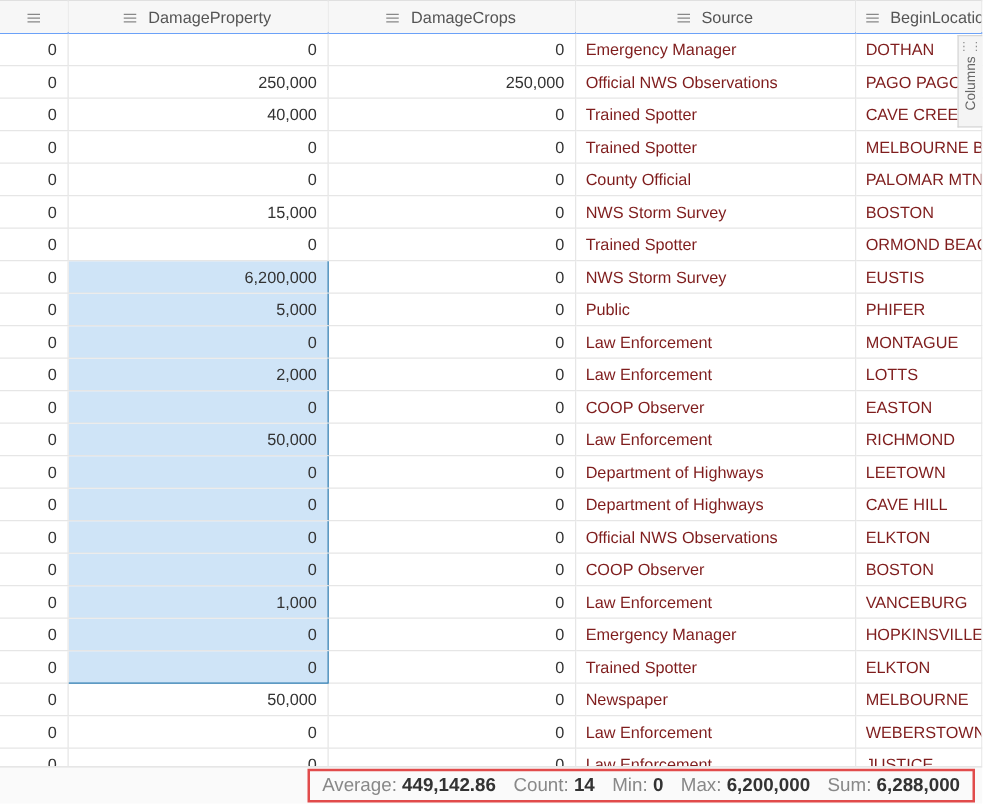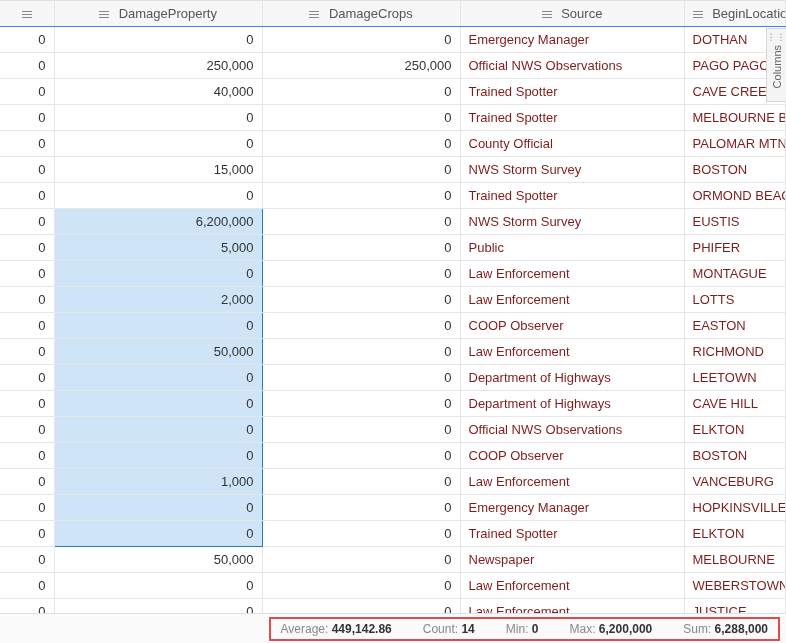--- a/index.html
+++ b/index.html
@@ -80,22 +80,22 @@
     background: #fafafa;
     display: flex;
     justify-content: flex-end;
     align-items: center;
     padding: 0 6px;
   }
   .stats-box {
     border: 2px solid #e14b4b;
     padding: 3px 10px;
     display: flex;
-    gap: 31px;
-    font-size: 12px;
+    gap: 14px;
+    font-size: 15px;
   }
   .stats-box .lbl { color: #888; }
   .stats-box .val { color: #333; font-weight: 600; }
   .columns-tab {
     position: absolute;
     top: 28px;
     right: 0;
     width: 20px;
     height: 74px;
     background: #f4f4f4;

